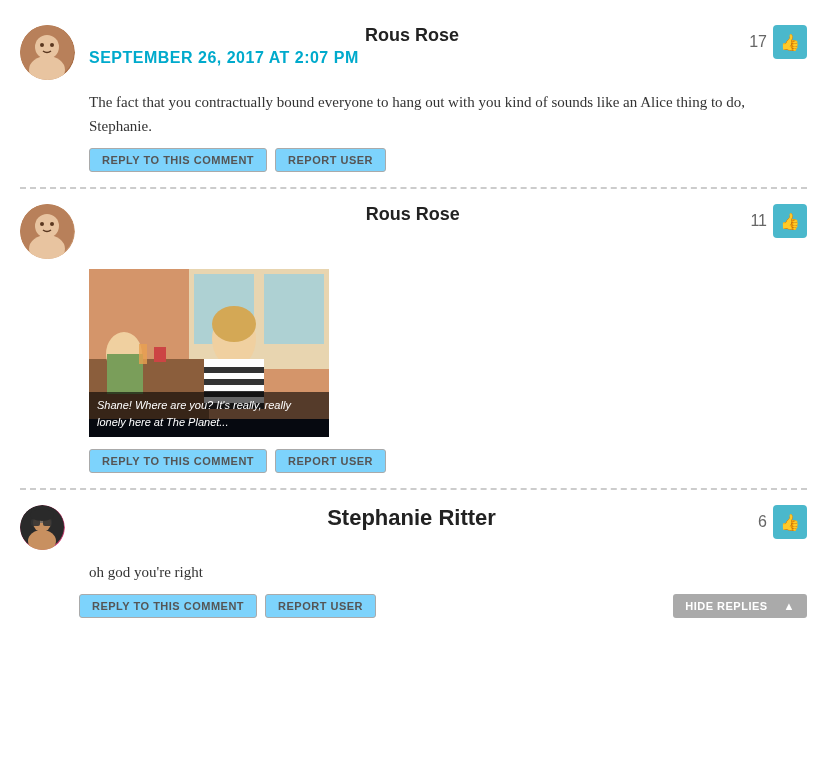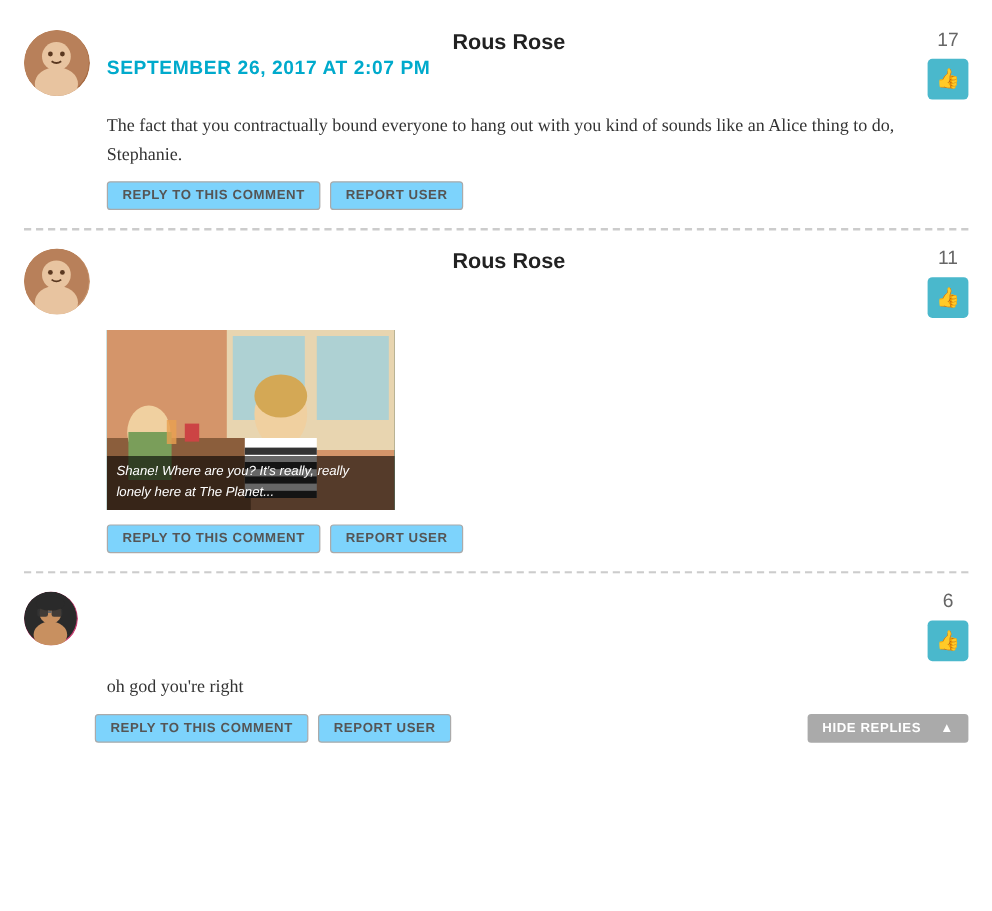--- a/index.html
+++ b/index.html
@@ -64,26 +64,26 @@
       color: #00aacc;
       text-transform: uppercase;
       margin-top: 3px;
       font-family: Liberation Sans, sans-serif;
       font-weight: bold;
       letter-spacing: 0.5px;
     }
 
     .like-btn {
       display: flex;
+      align-items: center;
       gap: 6px;
       background: none;
       border: none;
       cursor: pointer;
       margin-left: auto;
-      flex-direction: column;
     }
 
     .like-count {
       font-size: 16px;
       color: #666;
       font-family: Arial, sans-serif;
     }
 
     .like-icon-wrapper {
       background: #4ab8cc;
@@ -131,22 +131,22 @@
       text-transform: uppercase;
       border: 1px solid #aaa;
       background: #7dd3fc;
       color: #555;
       cursor: pointer;
       border-radius: 3px;
     }
 
     .gif-image {
       width: 240px;
-      height: 150px;
-      background: #0f766e;
+      height: 168px;
+      background: #0f172a;
       position: relative;
       overflow: hidden;
       margin-bottom: 12px;
     }
 
     .gif-overlay {
       position: absolute;
       bottom: 0;
       left: 0;
       right: 0;
@@ -322,20 +322,21 @@
 
             <rect x="11" y="14" width="9" height="7" rx="2" fill="#333" opacity="0.9"></rect>
             <rect x="23" y="14" width="9" height="7" rx="2" fill="#333" opacity="0.9"></rect>
             <line x1="20" y1="17" x2="23" y2="17" stroke="#666" stroke-width="1.5"></line>
 
             <ellipse cx="22" cy="10" rx="12" ry="6" fill="#2a2a2a"></ellipse>
           </svg>
         </div>
       </div>
       <div class="comment-meta">
+        <div class="comment-author comment-author-large">Stephanie Ritter</div>
       </div>
       <button class="like-btn">
         <span class="like-count">6</span>
         <div class="like-icon-wrapper">
           <span class="like-icon">👍</span>
         </div>
       </button>
     </div>
     <div class="comment-body comment-body-indented">oh god you're right</div>
     <div class="third-comment-footer comment-actions-indented">

